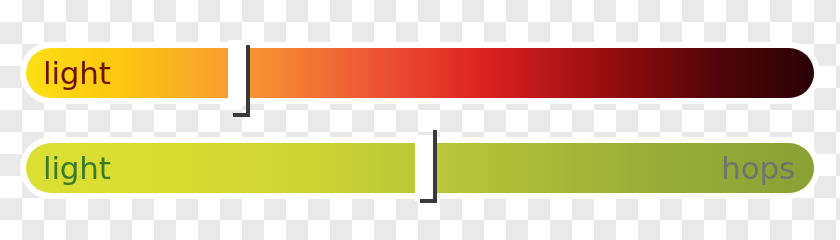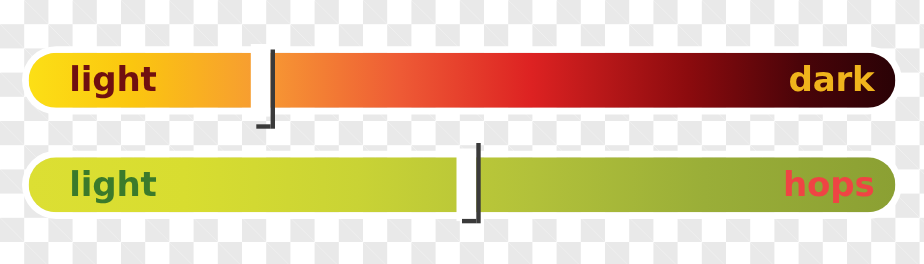--- a/index.html
+++ b/index.html
@@ -85,66 +85,64 @@
     background: #3a3a3a;
   }
 
   
   .scale-label {
     position: absolute;
     top: 0;
     height: 50px;
     line-height: 50px;
     font-size: 31px;
-    font-weight: bold;
+    font-weight: normal;
     letter-spacing: -0.2px;
     white-space: nowrap;
     user-select: none;
-    margin-left: 20px;
   }
   .label-start { left: 17px; }
   .label-end   { right: 19px; }
 </style>
 </head>
 <body style="background-color: rgb(255, 255, 255); background-image: linear-gradient(45deg, rgb(233, 233, 233) 25%, transparent 25%, transparent 75%, rgb(233, 233, 233) 75%), linear-gradient(45deg, rgb(233, 233, 233) 25%, transparent 25%, transparent 75%, rgb(233, 233, 233) 75%);">
 
 <div class="scale-stack">
 
   <div class="scale-row" id="row-bitterness">
 
     <div class="scale-track">
       <div class="scale-fill">
         <div class="scale-gradient" style="background: linear-gradient(to right, rgb(252, 223, 22) 0%, rgb(251, 198, 15) 12%, rgb(247, 154, 51) 27%, rgb(238, 90, 53) 43%, rgb(221, 34, 34) 58%, rgb(140, 11, 14) 76%, rgb(74, 4, 9) 89%, rgb(42, 2, 6) 100%);"></div>
       </div>
 
       <div class="scale-notch" style="left: 202px; width: 18px;"></div>
 
       <span class="scale-label label-start" style="color: rgb(112, 16, 16);">light</span>
 
-      <span class="scale-label label-end" style="color: rgb(240, 180, 28);">dark</span>
     </div>
 
     <div class="scale-marker" style="left: 220px; top: -3px; height: 72px;">
       <div class="marker-stem" style="background: rgb(58, 58, 58);"></div>
       <div class="marker-foot" style="width: 13px; background: rgb(58, 58, 58);"></div>
     </div>
   </div>
 
   <div class="scale-row" id="row-balance">
 
     <div class="scale-track">
       <div class="scale-fill">
         <div class="scale-gradient" style="background: linear-gradient(to right, rgb(220, 223, 51) 0%, rgb(216, 221, 48) 18%, rgb(201, 211, 53) 38%, rgb(178, 193, 58) 58%, rgb(154, 174, 56) 78%, rgb(139, 160, 51) 100%);"></div>
       </div>
 
       <div class="scale-notch" style="left: 389px; width: 18px;"></div>
 
       <span class="scale-label label-start" style="color: rgb(59, 122, 43);">light</span>
 
-      <span class="scale-label label-end" style="color: #ef4444;">hops</span>
+      <span class="scale-label label-end" style="color: #737373;">hops</span>
     </div>
 
     <div class="scale-marker" style="left: 407px; top: -13px; height: 73px;">
       <div class="marker-stem" style="background: rgb(58, 58, 58);"></div>
       <div class="marker-foot" style="width: 13px; background: rgb(58, 58, 58);"></div>
     </div>
   </div>
 
 </div>
 

